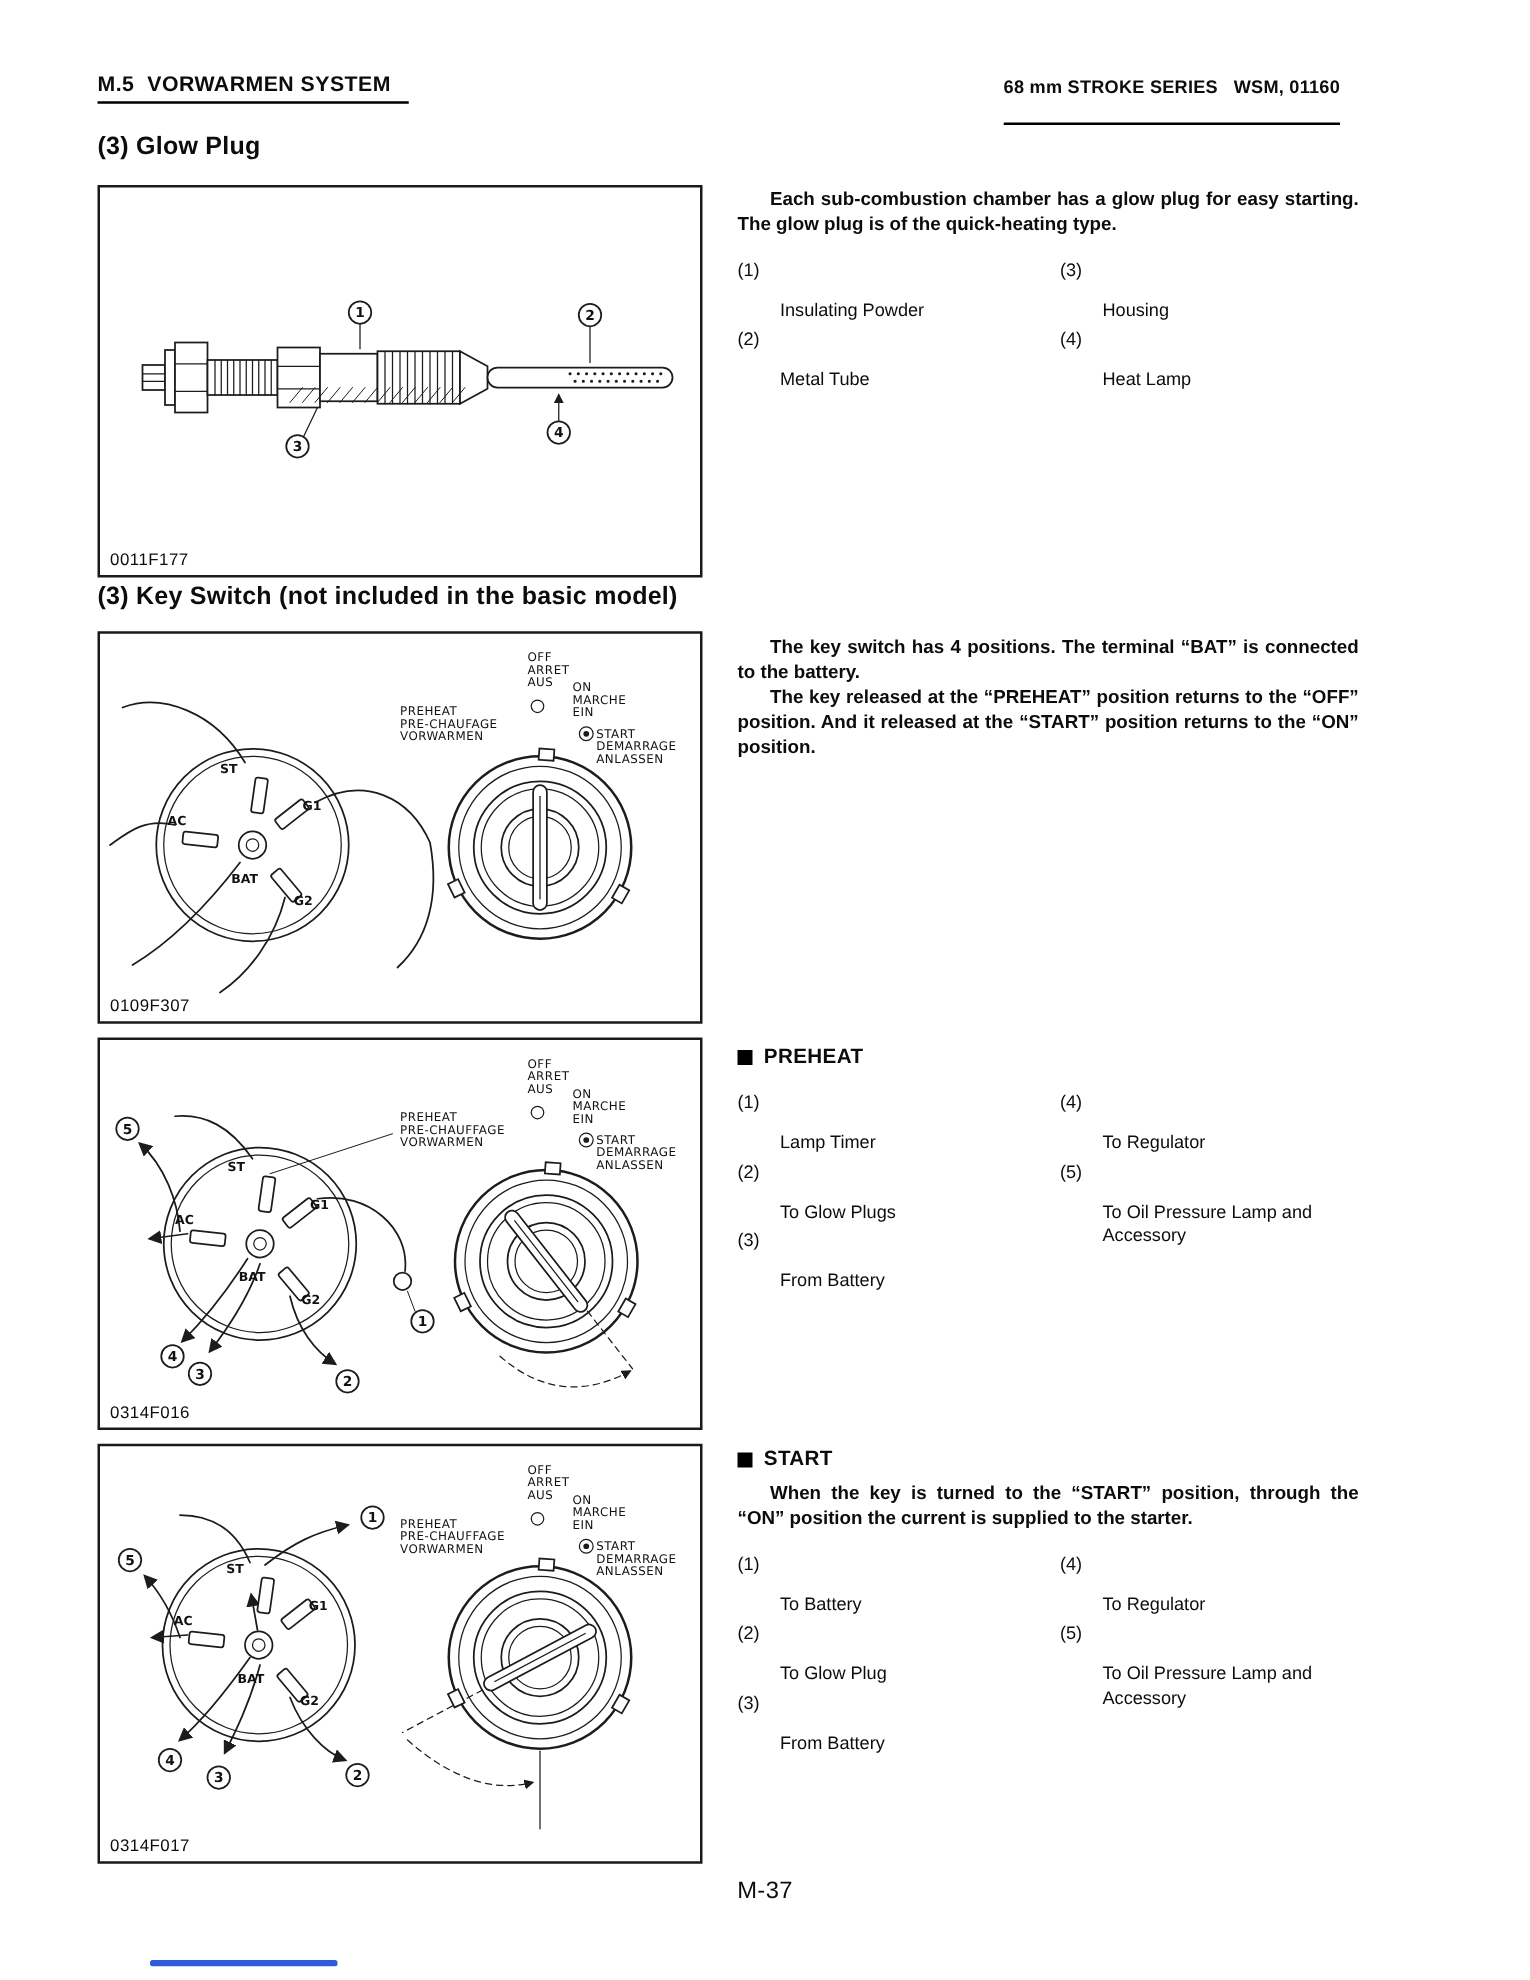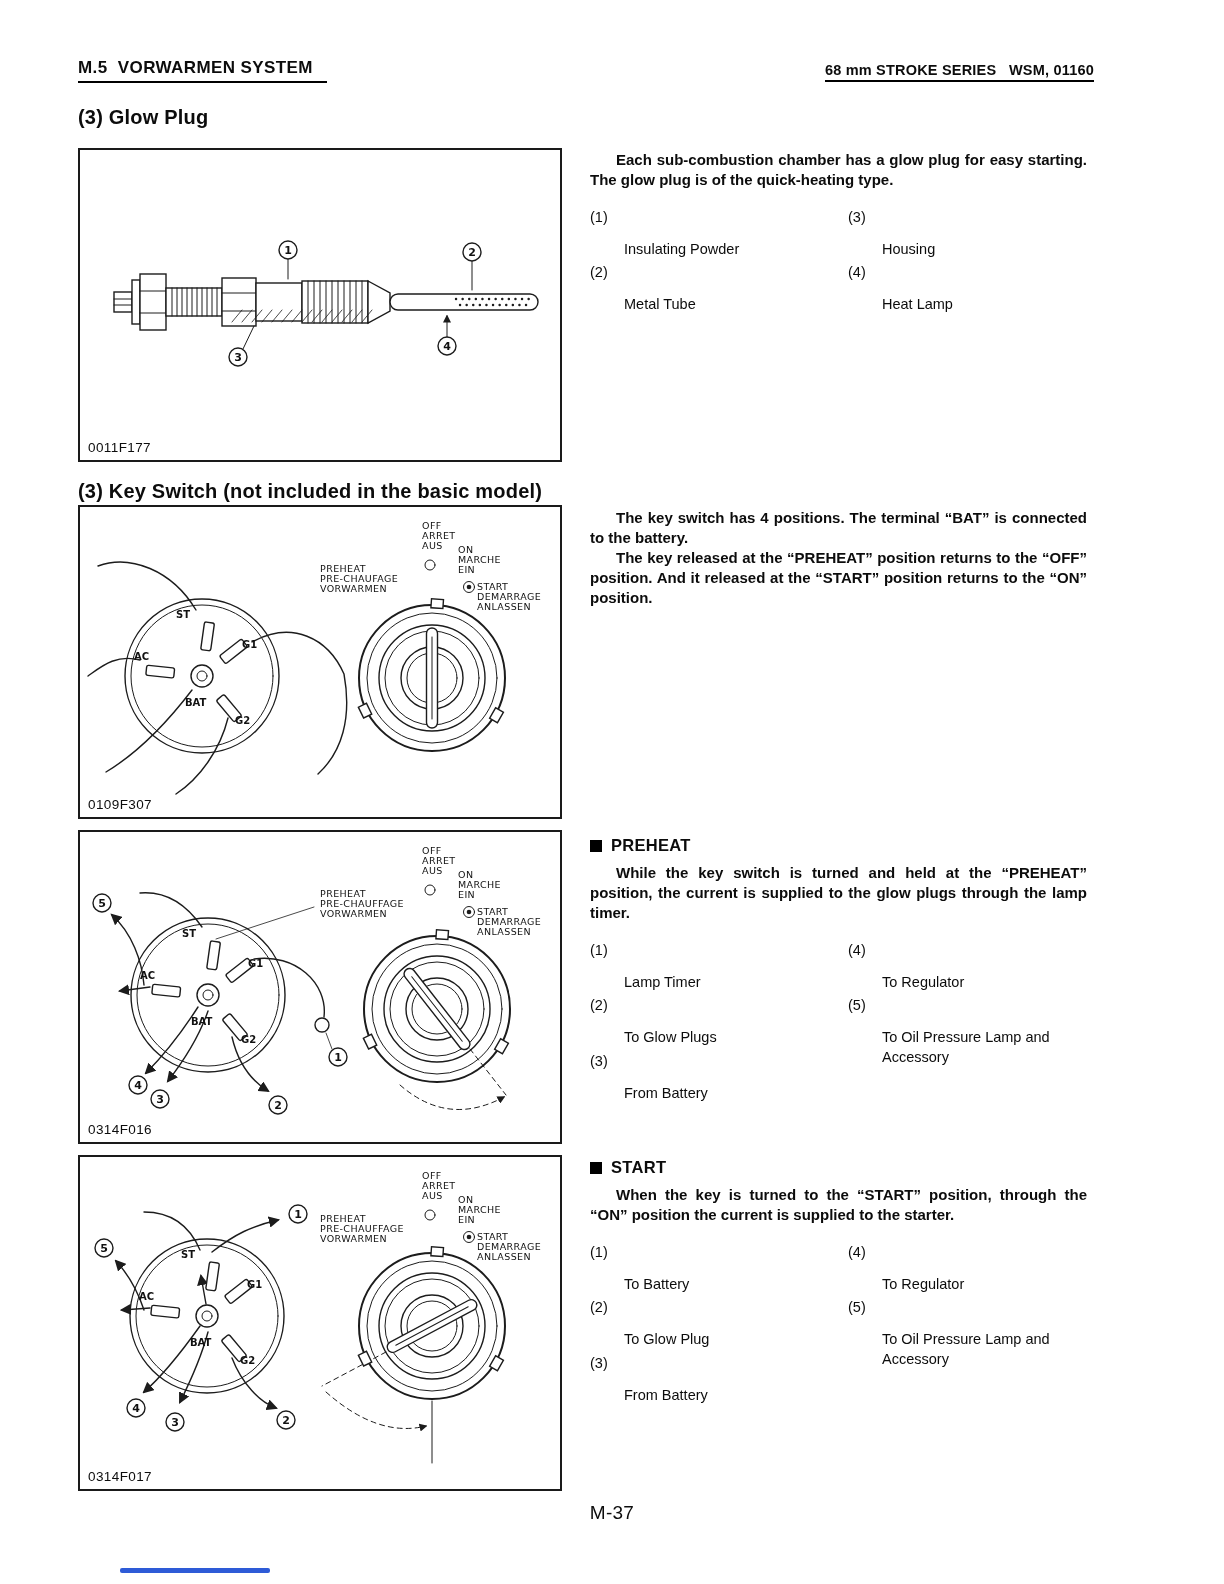--- a/index.html
+++ b/index.html
@@ -1,26 +1,26 @@
 <!DOCTYPE html>
 <html><head>
 <meta charset="utf-8">
 <style>
   html,body{margin:0;padding:0;background:#e8e8e8;}
   .page{position:relative;width:1224px;height:1584px;background:#ffffff;margin:0 auto;
         font-family:"Liberation Sans",sans-serif;color:#0c0c0c;overflow:hidden;}
   
   .hdr-left{position:absolute;left:78px;top:58px;font-size:17px;font-weight:bold;
             letter-spacing:.4px;border-bottom:2.5px solid #000;padding:0 14px 3px 0;white-space:pre;}
-  .hdr-right{position:absolute;right:130px;top:62px;font-size:14.5px;font-weight:bold;
-             letter-spacing:.2px;border-bottom:2px solid #000;padding-bottom:2px;white-space:pre;}
+  .hdr-right{position:absolute;right:152px;top:62px;font-size:14.5px;font-weight:bold;
+             letter-spacing:.2px;border-bottom:2px solid #000;padding-bottom:20px;white-space:pre;}
   
   .h2{position:absolute;left:78px;margin:0;font-size:20px;font-weight:bold;letter-spacing:.2px;}
   .h2-glow{top:106px;}
-  .h2-ks{top:466px;margin-top:14px;}
+  .h2-ks{top:466px;}
   
   .figbox{position:absolute;left:78px;margin:0;border:2px solid #1a1a1a;background:#fff;}
   .fb1{top:148px;width:480px;height:310px;}
   .fb2{top:505px;width:480px;height:310px;}
   .fb3{top:830px;width:480px;height:310px;}
   .fb4{top:1155px;width:480px;height:332px;}
   .figbox svg{position:absolute;left:0;top:0;width:100%;height:100%;}
   .figid{position:absolute;left:8px;bottom:5px;font-size:13.5px;letter-spacing:.4px;}
   
   .rcol{position:absolute;left:590px;width:497px;}
@@ -296,21 +296,20 @@
         </g>
     </svg>
     <span class="figid">0314F016</span>
   </figure>
 
   <div class="rcol rc3">
     <div class="sec-head">
       <span class="sec-sq"></span>
       <span class="sec-title">PREHEAT</span>
     </div>
-    <p class="body ind">While the key switch is turned and held at the “PREHEAT” position, the current is supplied to the glow plugs through the lamp timer.</p>
     <div class="parts">
       <div class="pcol pcol1">
         <div class="prow">
             <span class="pnum">(1)</span>
             <span class="plbl">Lamp Timer</span>
           </div>
         <div class="prow">
             <span class="pnum">(2)</span>
             <span class="plbl">To Glow Plugs</span>
           </div>

